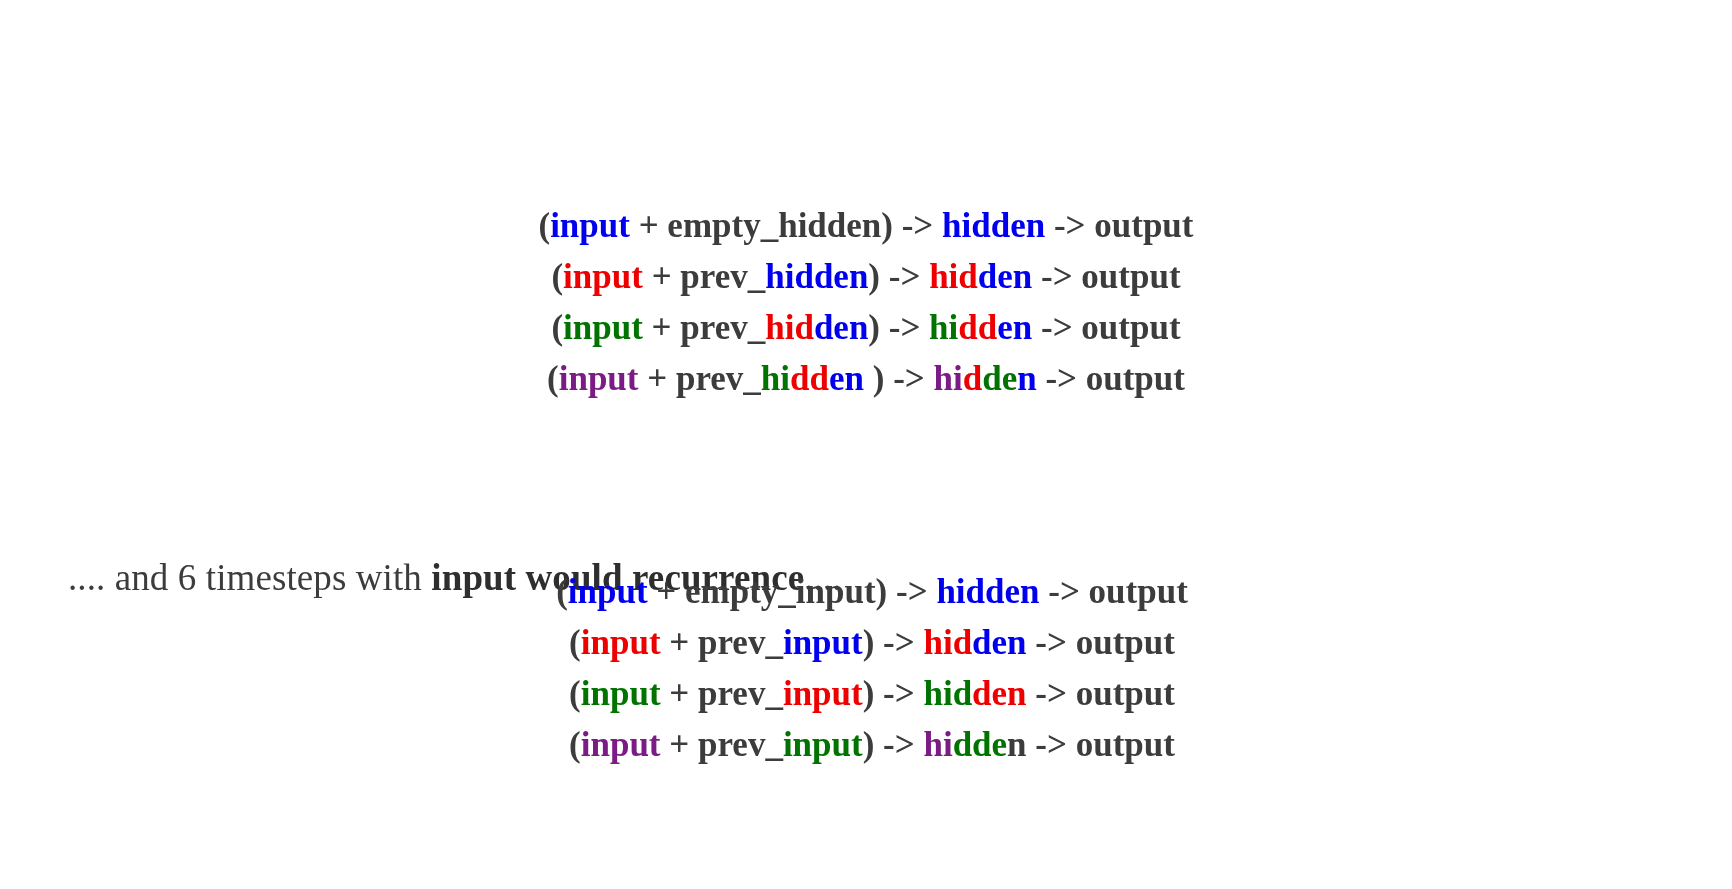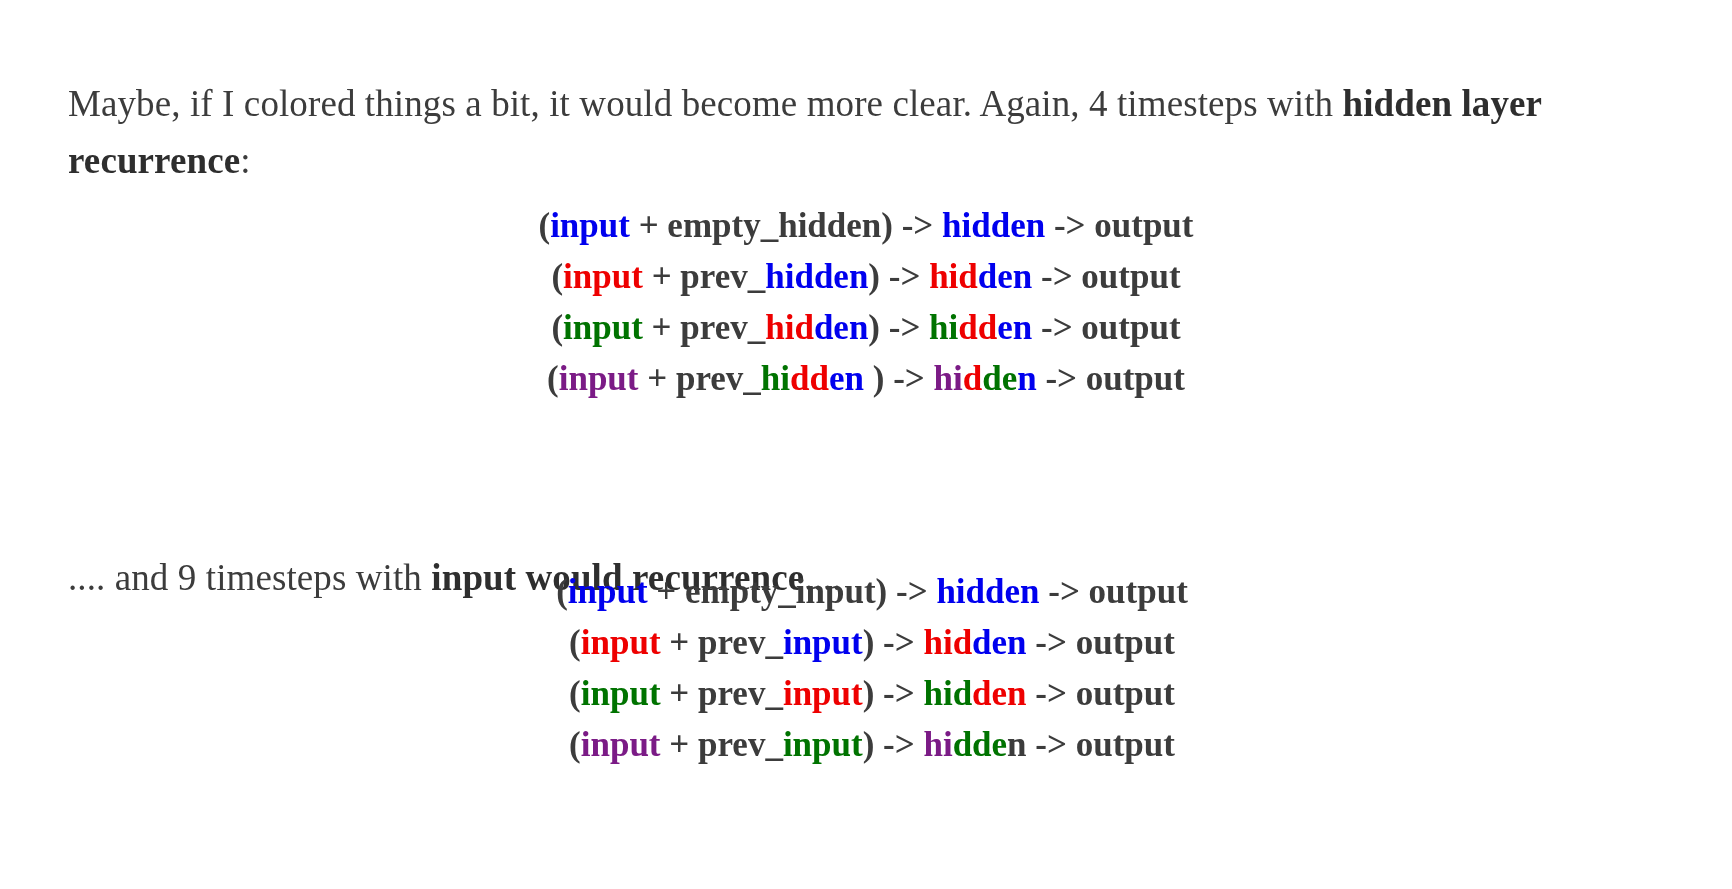--- a/index.html
+++ b/index.html
@@ -58,21 +58,20 @@
   .c-red    { color: #ee0000; }
   .c-green  { color: #007300; }
   .c-purple { color: #7b1b86; }
   .c-dark   { color: #3c3c3c; }
 </style>
 </head>
 <body>
 
 <div class="page">
 
-  <p class="prose" id="para-intro"><span>Maybe, if I colored things a bit, it would become more clear. Again, 4 timesteps with </span><b>hidden layer recurrence</b><span>:</span></p>
 
   <div class="codeblock" id="block-hidden"><span class="codeline"><span class="c-dark">(</span><span class="c-blue">input</span><span class="c-dark"> + empty_hidden) -&gt; </span><span class="c-blue">hidden</span><span class="c-dark"> -&gt; output</span></span><span class="codeline"><span class="c-dark">(</span><span class="c-red">input</span><span class="c-dark"> + prev_</span><span class="c-blue">hidden</span><span class="c-dark">) -&gt; </span><span class="c-red">hid</span><span class="c-blue">den</span><span class="c-dark"> -&gt; output</span></span><span class="codeline"><span class="c-dark">(</span><span class="c-green">input</span><span class="c-dark"> + prev_</span><span class="c-red">hid</span><span class="c-blue">den</span><span class="c-dark">) -&gt; </span><span class="c-green">hi</span><span class="c-red">dd</span><span class="c-blue">en</span><span class="c-dark"> -&gt; output</span></span><span class="codeline"><span class="c-dark">(</span><span class="c-purple">input</span><span class="c-dark"> + prev_</span><span class="c-green">hi</span><span class="c-red">dd</span><span class="c-blue">en</span><span class="c-dark"> ) -&gt; </span><span class="c-purple">hi</span><span class="c-red">d</span><span class="c-green">de</span><span class="c-blue">n</span><span class="c-dark"> -&gt; output</span></span></div>
 
-  <p class="prose" id="para-middle"><span>.... and 9 timesteps with </span><b>input would recurrence</b><span>....</span></p>
+  <p class="prose" id="para-middle"><span>.... and 6 timesteps with </span><b>input would recurrence</b><span>....</span></p>
 
   <div class="codeblock" id="block-input"><span class="codeline"><span class="c-dark">(</span><span class="c-blue">input</span><span class="c-dark"> + empty_input) -&gt; </span><span class="c-blue">hidden</span><span class="c-dark"> -&gt; output</span></span><span class="codeline"><span class="c-dark">(</span><span class="c-red">input</span><span class="c-dark"> + prev_</span><span class="c-blue">input</span><span class="c-dark">) -&gt; </span><span class="c-red">hid</span><span class="c-blue">den</span><span class="c-dark"> -&gt; output</span></span><span class="codeline"><span class="c-dark">(</span><span class="c-green">input</span><span class="c-dark"> + prev_</span><span class="c-red">input</span><span class="c-dark">) -&gt; </span><span class="c-green">hid</span><span class="c-red">den</span><span class="c-dark"> -&gt; output</span></span><span class="codeline"><span class="c-dark">(</span><span class="c-purple">input</span><span class="c-dark"> + prev_</span><span class="c-green">input</span><span class="c-dark">) -&gt; </span><span class="c-purple">hi</span><span class="c-green">dde</span><span class="c-dark">n</span><span class="c-dark"> -&gt; output</span></span></div>
 
 </div>
 
 </body></html>

